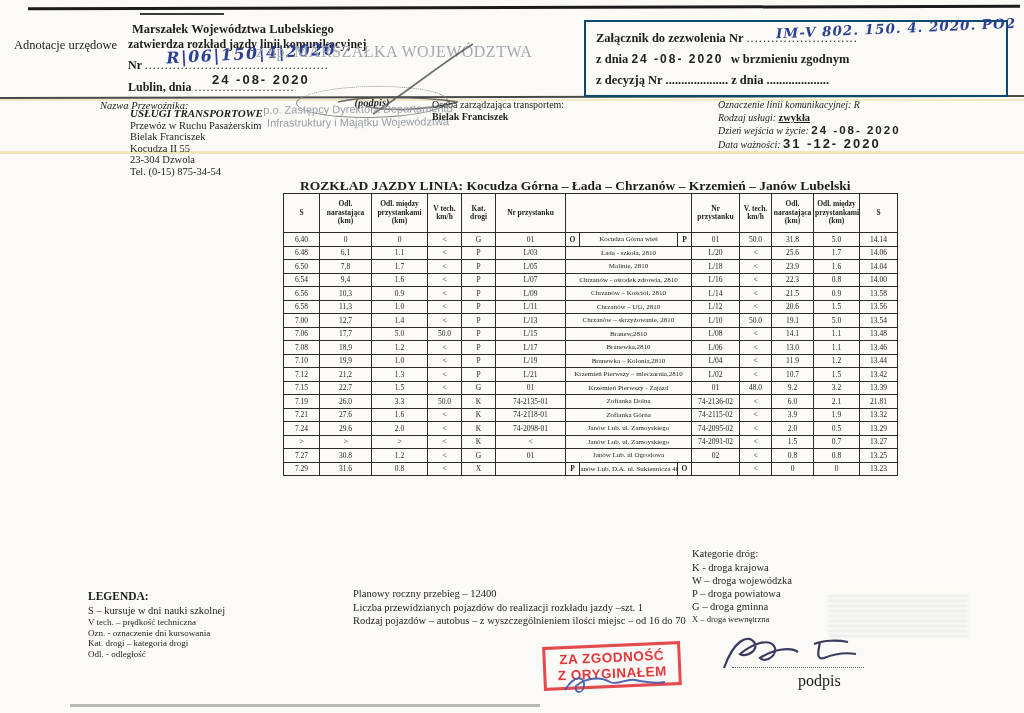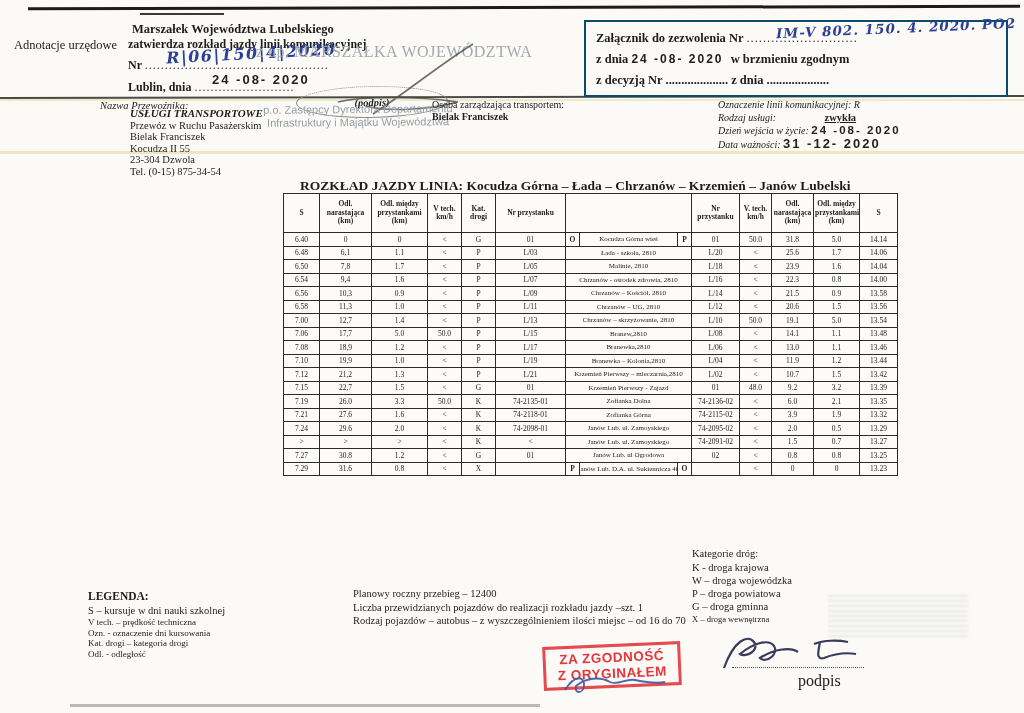--- a/index.html
+++ b/index.html
@@ -42,21 +42,21 @@
 
   
   .carrier-label{left:100px;top:100px;font-size:10.5px;font-style:italic;}
   .carrier{left:130px;top:108px;font-size:10.5px;line-height:11.5px;}
   .carrier-name{font-weight:bold;font-style:italic;font-size:11px;}
   .dept-stamp{left:248px;top:103px;width:220px;text-align:center;color:#969da6;
               font-family:"Liberation Sans",sans-serif;font-size:11px;line-height:13px;transform:rotate(-0.5deg);}
   .manager{left:432px;top:99px;font-size:10px;line-height:12px;}
   .manager-name{font-weight:bold;}
   .lineinfo{left:718px;top:98px;font-size:10px;font-style:italic;line-height:13px;}
-  .svc-value{font-weight:bold;text-decoration:underline;font-style:normal;font-size:10.5px;margin-left:46px;}
+  .svc-value{font-weight:bold;text-decoration:underline;font-style:normal;font-size:10.5px;}
   .eff-date{font-size:11.5px;font-style:normal;}
   .val-date{font-size:13px;font-style:normal;}
 
   
   .tt-title{left:300px;top:178px;font-size:13.5px;font-weight:bold;white-space:nowrap;}
   .tt-route{border-bottom:4px solid #0369a1;padding-bottom:1px;}
   table.tt{left:283px;top:193px;position:absolute;border-collapse:collapse;table-layout:fixed;
            width:614px;font-size:7.5px;background:#fcfbf8;}
   table.tt th,table.tt td{border:1px solid #2b2b2b;text-align:center;padding:0;overflow:hidden;}
   table.tt th{height:36px;font-size:7.5px;line-height:8.5px;font-weight:bold;white-space:normal;padding:1px;}
@@ -434,21 +434,21 @@
           <td>74-2135-01</td>
           <td>
             <div class="stopwrap">
               <span class="stop-name">Zofianka Dolna</span>
             </div>
           </td>
           <td>74-2136-02</td>
           <td>&lt;</td>
           <td>6.0</td>
           <td>2.1</td>
-          <td>13.35</td>
+          <td>21.81</td>
         </tr>
         <tr>
           <td>7.21</td>
           <td>27.6</td>
           <td>1.6</td>
           <td>&lt;</td>
           <td>K</td>
           <td>74-2118-01</td>
           <td>
             <div class="stopwrap">

